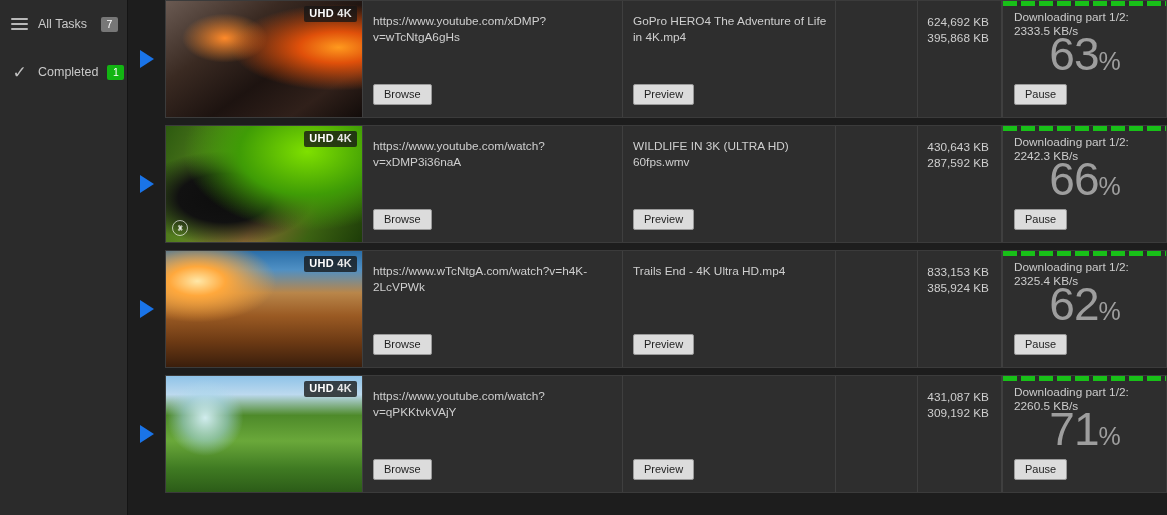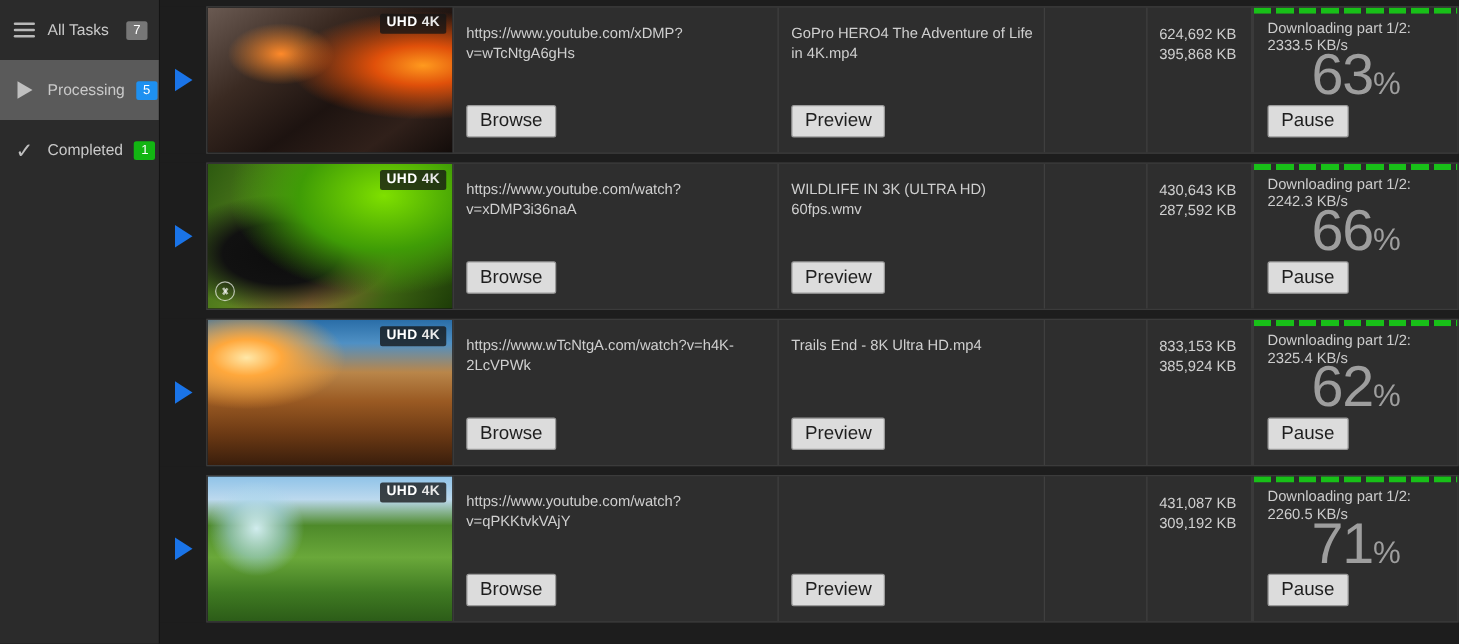--- a/index.html
+++ b/index.html
@@ -54,21 +54,21 @@
     border-left: 12px solid #c0c0c0;
     border-top: 7.5px solid transparent;
     border-bottom: 7.5px solid transparent;
   }
   .check { font-size: 17px; color: #c0c0c0; line-height: 1; }
 
   
   .list {
     flex: 1 1 auto;
     background: #1d1d1d;
-    padding-top: 5px;
+    padding-top: 0;
     display: flex; flex-direction: column;
     gap: 7px;
   }
   .task-row {
     height: 118px;
     display: flex;
     align-items: stretch;
   }
   .gutter {
     width: 37px; flex: 0 0 37px;
@@ -138,21 +138,21 @@
 
   .txt { line-height: 15.5px; word-break: break-word; }
   .size-line { line-height: 16px; }
 
   .btn {
     position: absolute;
     left: 10px; bottom: 12px;
     background: #dcdcdc;
     border: 1px solid #9a9a9a;
     color: #1e1e1e;
-    font-size: 15px;
+    font-size: 11px;
     font-family: "Liberation Sans", sans-serif;
     padding: 3px 10px 4px;
     border-radius: 2px;
     cursor: pointer;
   }
 
   
   .prog-wrap {
     height: 100%;
     position: relative;
@@ -204,27 +204,20 @@
         <span class="hamburger">
             <span></span>
             <span></span>
             <span></span>
           </span>
       </span>
       <span class="side-label">All Tasks</span>
       <span class="badge gray">7</span>
     </div>
 
-    <div class="side-item selected">
-      <span class="side-icon">
-          <span class="tri"></span>
-        </span>
-      <span class="side-label">Processing</span>
-      <span class="badge blue">5</span>
-    </div>
 
     <div class="side-item">
       <span class="side-icon">
           <span class="check">✓</span>
         </span>
       <span class="side-label">Completed</span>
       <span class="badge green">1</span>
     </div>
 
   </div>
@@ -338,21 +331,21 @@
           <span class="k">4K</span>
         </div>
       </div>
 
       <div class="cell cell-url">
         <div class="txt">https://www.wTcNtgA.com/watch?v=h4K-2LcVPWk</div>
         <button class="btn">Browse</button>
       </div>
 
       <div class="cell cell-name">
-        <div class="txt">Trails End - 8K Ultra HD.mp4</div>
+        <div class="txt">Trails End - 4K Ultra HD.mp4</div>
         <button class="btn">Preview</button>
       </div>
 
       <div class="cell cell-blank"></div>
 
       <div class="cell cell-size">
         <div class="size-line">833,153 KB</div>
         <div class="size-line">385,924 KB</div>
       </div>
 

